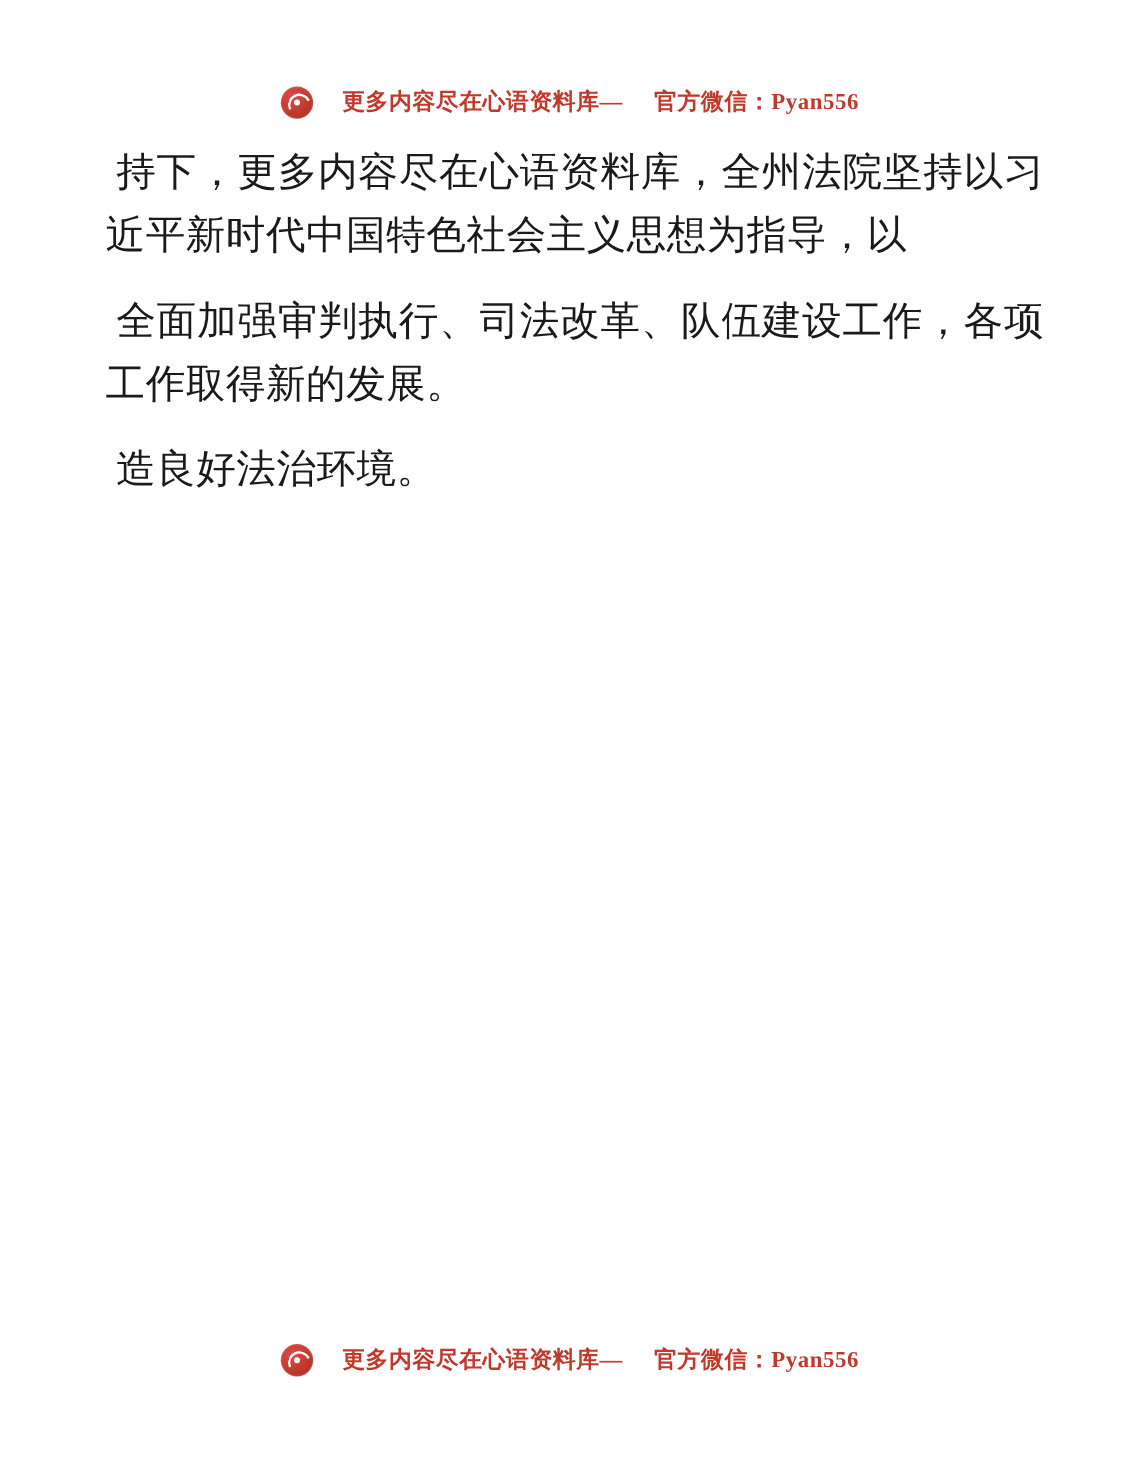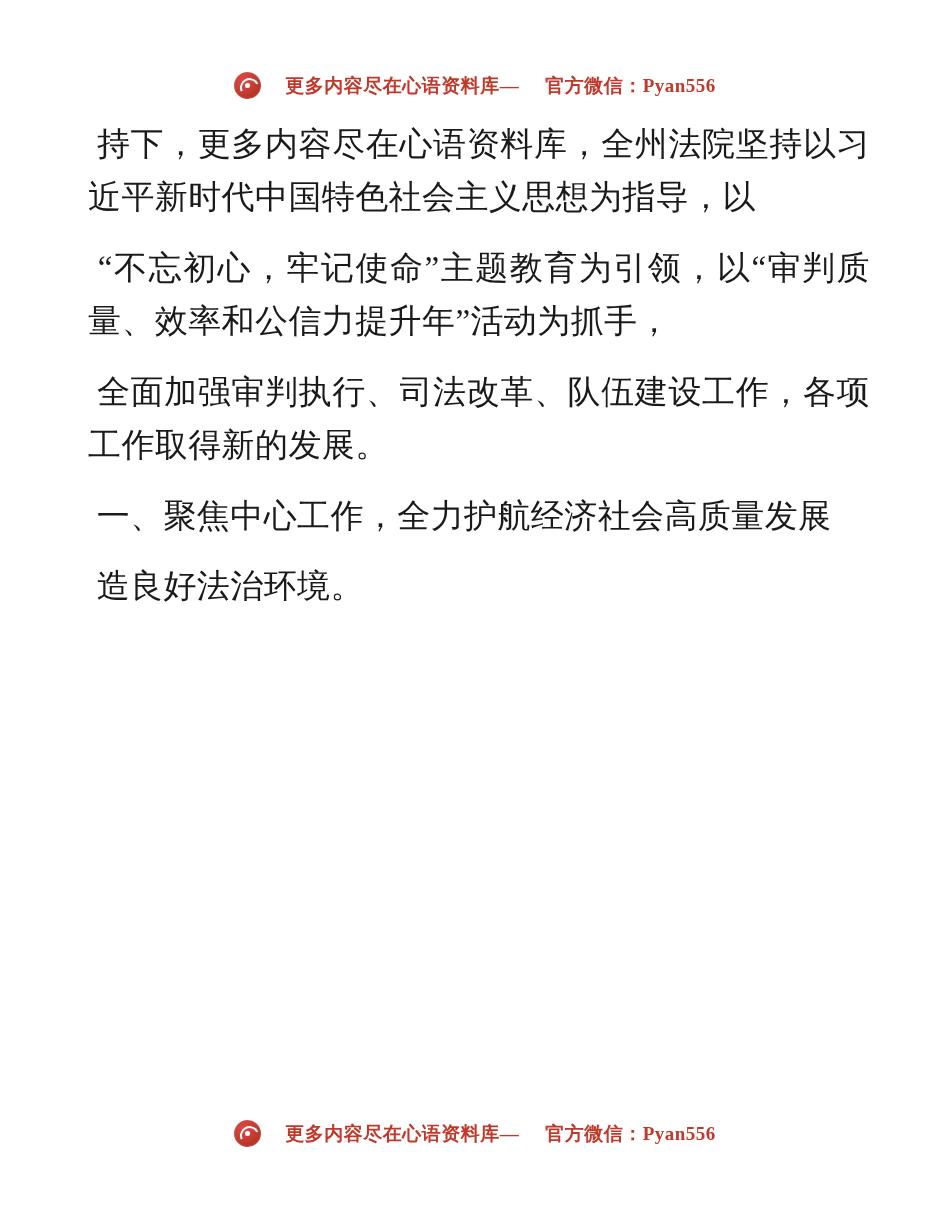--- a/index.html
+++ b/index.html
@@ -21,21 +21,21 @@
     position: relative;
     background: #ffffff;
   }
 
   
   .watermark {
     position: absolute;
     left: 0;
     width: 950px;
     display: flex;
-    align-items: flex-end;
+    align-items: flex-start;
     justify-content: center;
     gap: 24px;
     user-select: none;
   }
   .watermark.top { top: 72px; }
   .watermark.bottom { top: 1120px; }
 
   .wm-logo {
     width: 27px;
     height: 27px;
@@ -102,23 +102,21 @@
 
 <div class="page">
 
   <div class="watermark top">
     <span class="wm-logo"></span>
     <span class="wm-text"><span>更多内容尽在心语资料库—</span><span class="wx">官方微信：Pyan556</span></span>
   </div>
 
   <div class="content">
     <p class="para"> 持下，更多内容尽在心语资料库，全州法院坚持以习近平新时代中国特色社会主义思想为指导，以</p>
-    <p class="para"> “不忘初心，牢记使命”主题教育为引领，以“审判质量、效率和公信力提升年”活动为抓手，</p>
     <p class="para"> 全面加强审判执行、司法改革、队伍建设工作，各项工作取得新的发展。</p>
-    <p class="para"> 一、聚焦中心工作，全力护航经济社会高质量发展</p>
     <p class="para"> 造良好法治环境。</p>
   </div>
 
   <div class="watermark bottom">
     <span class="wm-logo"></span>
     <span class="wm-text"><span>更多内容尽在心语资料库—</span><span class="wx">官方微信：Pyan556</span></span>
   </div>
 
 </div>
 

